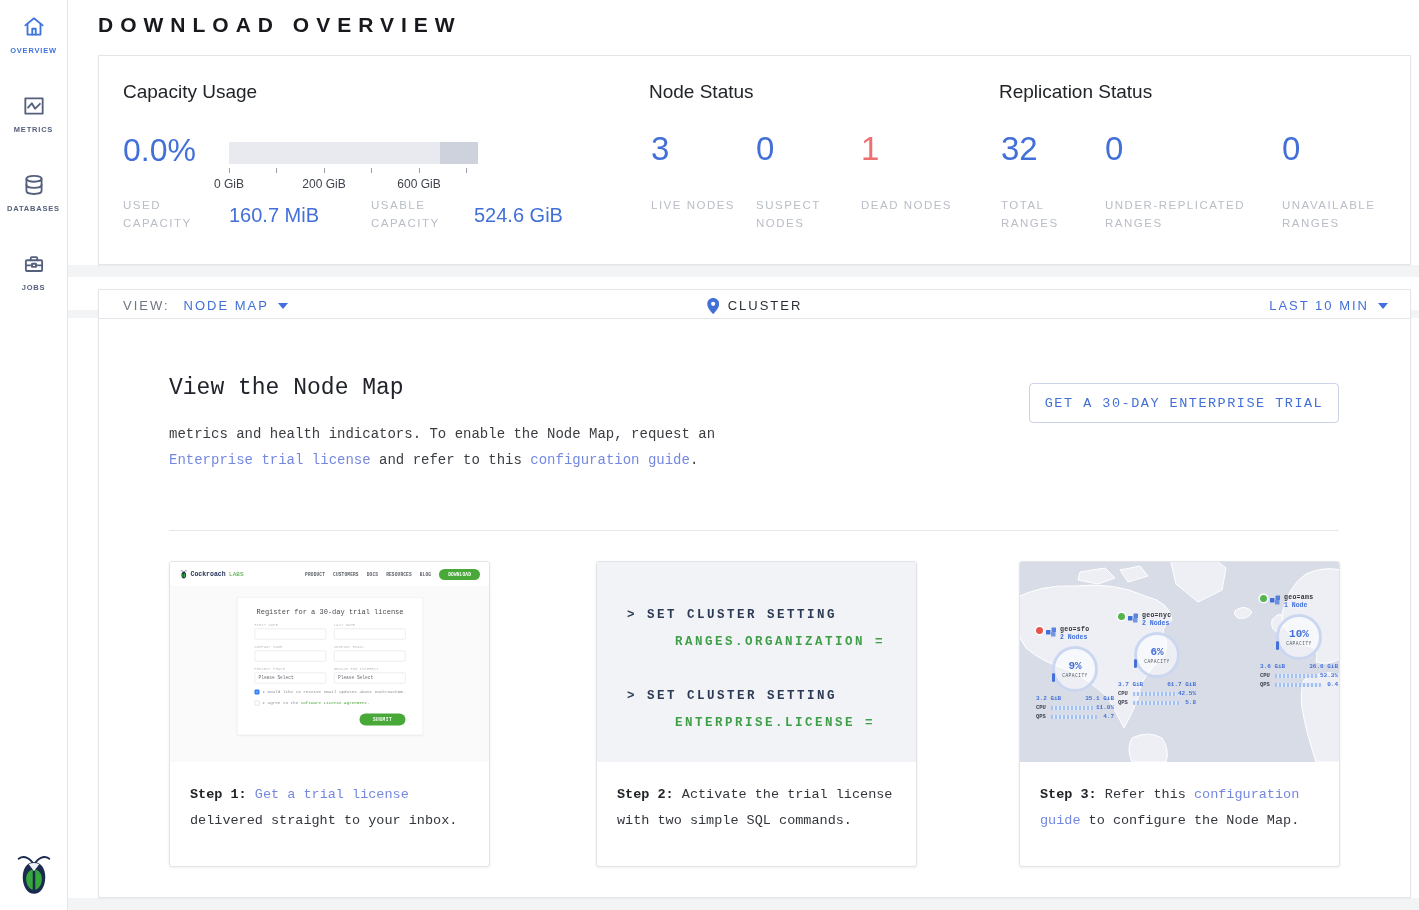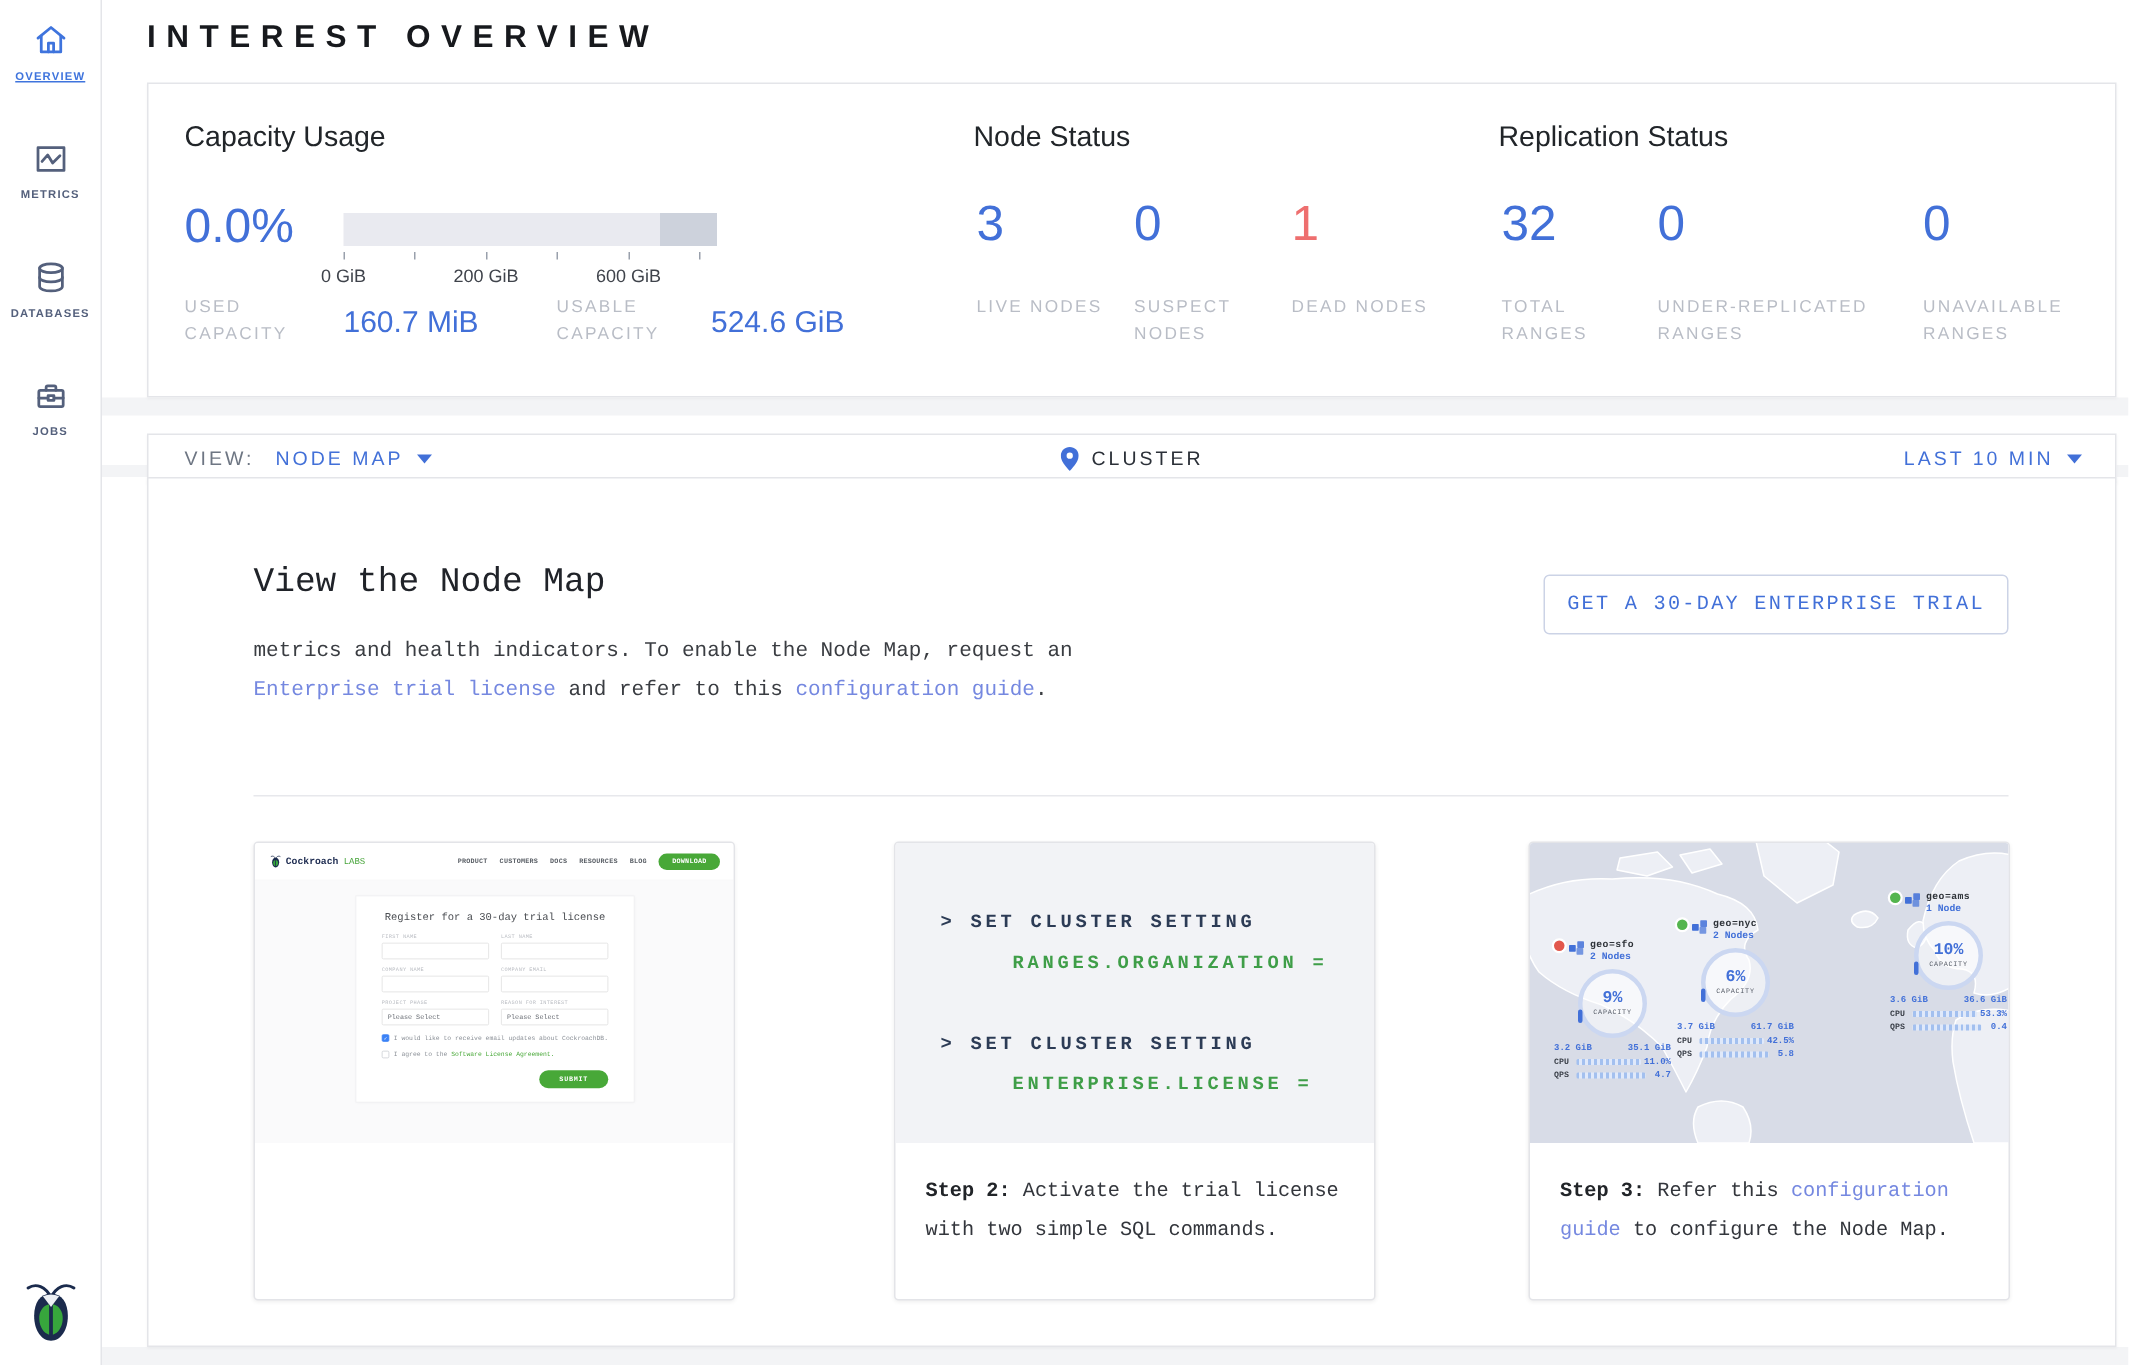--- a/index.html
+++ b/index.html
@@ -13,21 +13,21 @@
 
   
   .sidebar {
     position: absolute; left: 0; top: 0; width: 68px; height: 910px;
     background: #fff; border-right: 1px solid #e4e5e9; z-index: 5;
   }
   .nav-item {
     display: flex; flex-direction: column; align-items: center; gap: 6px;
     margin-top: 38px; color: #54607c; cursor: pointer;
   }
-  .nav-item:first-child { margin-top: 14px; text-decoration: underline; }
+  .nav-item:first-child { margin-top: 14px; }
   .nav-item svg { width: 26px; height: 26px; }
   .nav-label { font-size: 7.5px; font-weight: 700; letter-spacing: 0.8px; }
   .nav-item.active { color: #3f74dd; }
   .sidebar-logo { position: absolute; bottom: 14px; left: 50%; transform: translateX(-50%); width: 36px; height: 44px; }
 
   
   .main { position: absolute; left: 68px; top: 0; right: 0; bottom: 0; background: #fff; }
   .page-title {
     position: absolute; left: 30px; top: 13px;
     font-size: 21px; font-weight: 600; letter-spacing: 7px; color: #17191d;
@@ -206,21 +206,21 @@
       <path d="M20 14 C16 6 9 3 3 7" fill="none" stroke="#1b2b4d" stroke-width="2.2" stroke-linecap="round"></path>
       <path d="M20 14 C24 6 31 3 37 7" fill="none" stroke="#1b2b4d" stroke-width="2.2" stroke-linecap="round"></path>
       <path d="M20 11 C28 11 32.5 18 32.5 27.5 C32.5 38.5 27 46 20 46 C13 46 7.5 38.5 7.5 27.5 C7.5 18 12 11 20 11 Z" fill="#1b2b4d"></path>
       <path d="M14 13 L20 21 L26 13 Q20 10.5 14 13 Z" fill="#eef1f5"></path>
       <path d="M18.6 19 C14 20 11 24.5 11.3 30 C11.6 36 14.6 40.5 18.6 41.5 Z" fill="#37a63c"></path>
       <path d="M21.4 19 C26 20 29 24.5 28.7 30 C28.4 36 25.4 40.5 21.4 41.5 Z" fill="#37a63c"></path>
     </svg>
   </div>
 
   <div class="main">
-    <div class="page-title">INTEREST OVERVIEW</div>
+    <div class="page-title">DOWNLOAD OVERVIEW</div>
 
     <div class="gap-strip gap1"></div>
     <div class="gap-strip gap2"></div>
     <div class="gap-strip gap3"></div>
 
     <div class="panel summary-panel">
 
       <div class="sec-title t-capacity">Capacity Usage</div>
       <div class="cap-pct">0.0%</div>
       <div class="cap-bar">
@@ -352,20 +352,23 @@
                   <span class="ms-box"></span>
                   <span><span>I agree to the </span><span class="ms-link-green">Software License Agreement.</span></span>
                 </div>
                 <div class="ms-submit-row">
                   <div class="ms-submit">SUBMIT</div>
                 </div>
               </div>
             </div>
           </div>
         </div>
+        <div class="card-caption">
+          <b>Step 1:</b><span> </span><a class="link">Get a trial license</a><span> delivered straight to your inbox.</span>
+        </div>
       </div>
 
       <div class="step-card card2">
         <div class="card-visual sql-visual">
           <div class="sql-block">
             <div class="sql-command">&gt; SET CLUSTER SETTING</div>
             <div class="sql-setting">RANGES.ORGANIZATION =</div>
           </div>
           <div class="sql-block">
             <div class="sql-command">&gt; SET CLUSTER SETTING</div>

